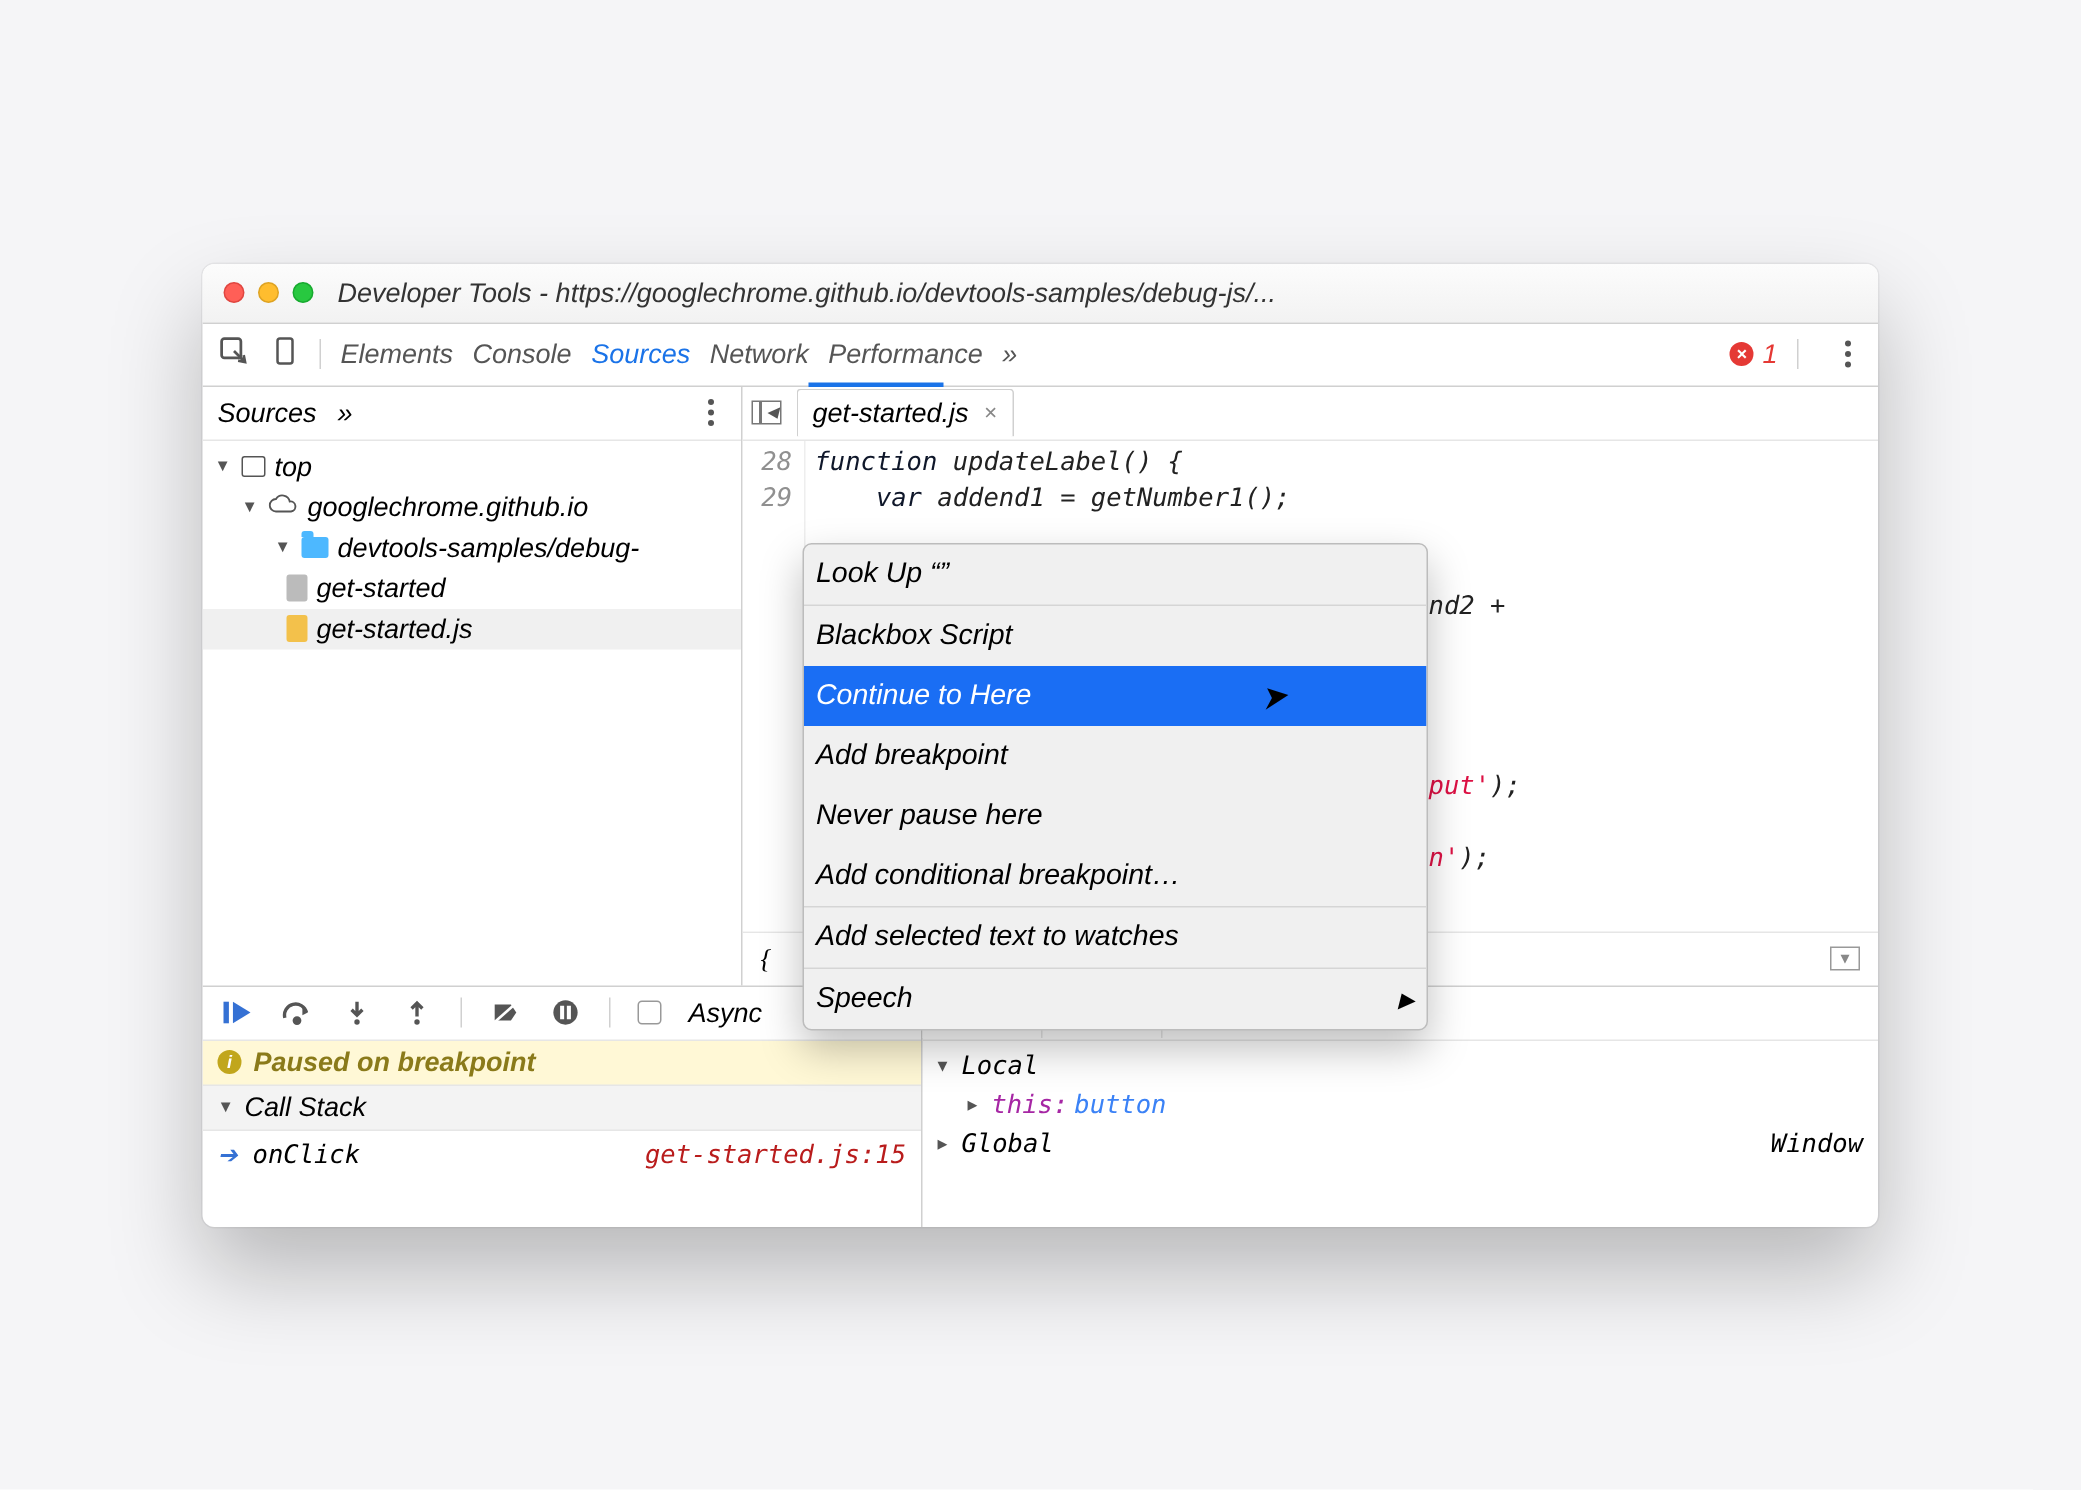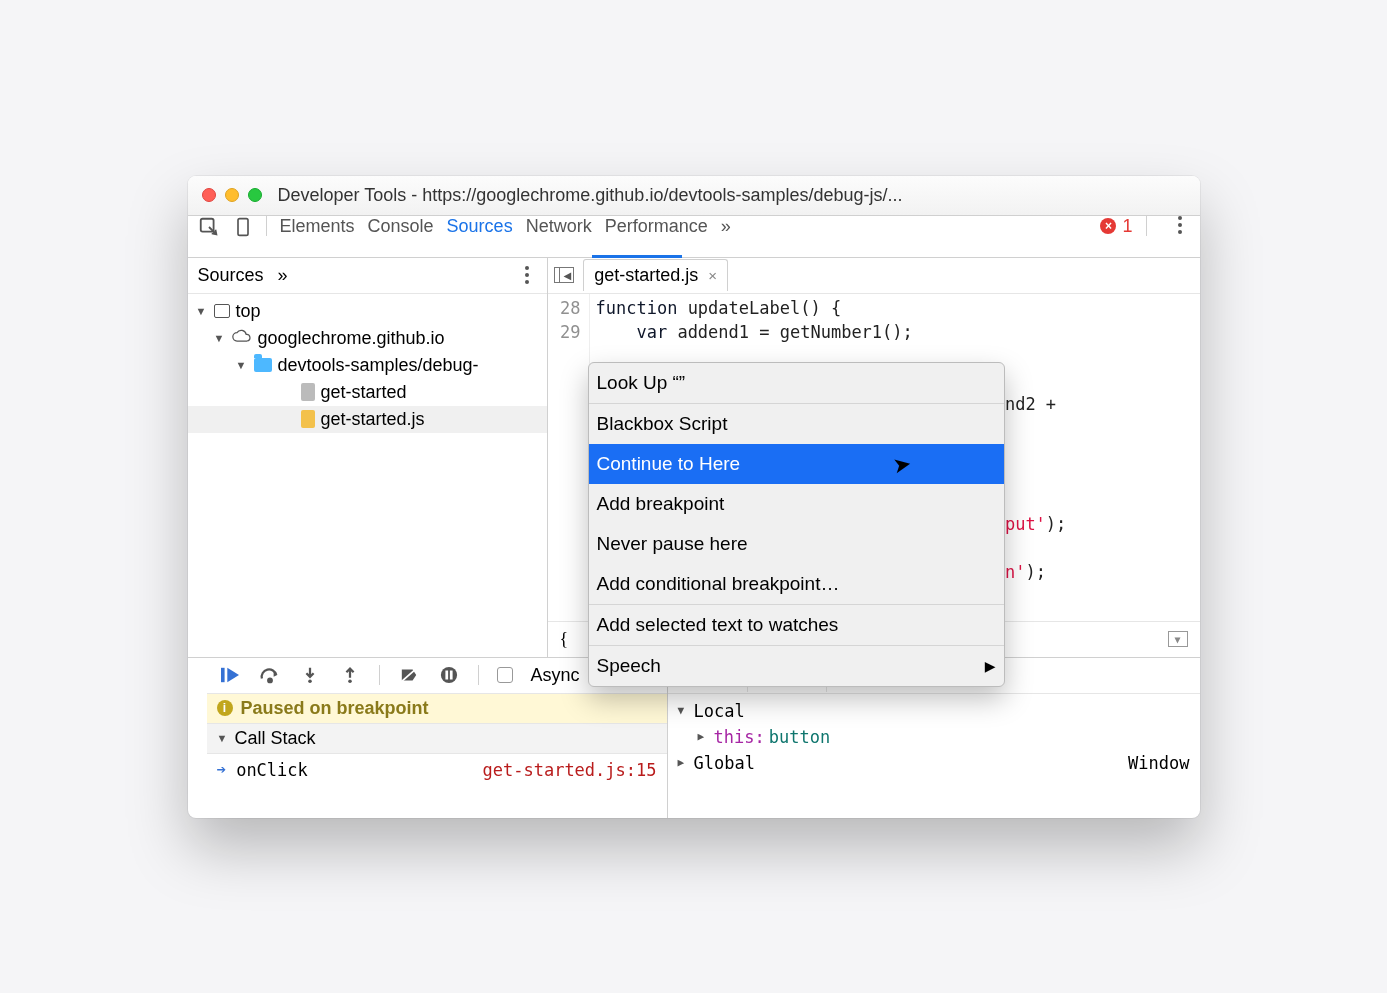--- a/index.html
+++ b/index.html
@@ -4,66 +4,67 @@
 <style>
 * { margin:0; padding:0; box-sizing:border-box; }
 body {
   background:#f5f5f7;
   font-family: -apple-system, "Helvetica Neue", Arial, sans-serif;
   font-size:18px;
   width:1387px; height:993px;
   display:flex; align-items:center; justify-content:center;
 }
 .window {
-  width:1012px;
+  width:1117px;
   background:#fff;
   border-radius:8px;
   box-shadow:0 30px 60px rgba(0,0,0,.25), 0 0 0 1px rgba(0,0,0,.05);
   overflow:hidden;
   position:relative;
+  font-style:italic;
 }
 
 .titlebar {
   height:40px;
   display:flex; align-items:center;
   padding:0 14px;
   border-bottom:1px solid #d0d0d0;
   background:linear-gradient(#fcfcfc,#f2f2f2);
 }
 .traffic { display:flex; gap:9px; margin-right:16px;}
 .dot { width:14px; height:14px; border-radius:50%; }
 .dot.red{background:#ff5f57;border:1px solid #e04640;}
 .dot.yellow{background:#ffbd2e;border:1px solid #dea323;}
 .dot.green{background:#28c840;border:1px solid #17aa2f;}
 .title { color:#333; font-size:18px; white-space:nowrap; overflow:hidden; text-overflow:ellipsis;}
 
 .tabstrip {
   height:42px; border-bottom:1px solid #d0d0d0;
-  display:flex; align-items:flex-start;
+  display:flex; align-items:center;
   padding:0 10px; gap:13px;
   color:#555;
 }
 .tabstrip .tab { cursor:default; }
 .tabstrip .tab.active { color:#1a73e8; }
 .tab-underline { position:absolute; height:3px; background:#1a73e8; top:79px; left:404px; width:90px;}
 .tabstrip .errbadge { margin-left:auto; display:flex; align-items:center; gap:6px; color:#e53935; }
 .errcircle{ width:16px; height:16px; border-radius:50%; background:#e53935; color:#fff; display:flex;align-items:center;justify-content:center;font-weight:bold;font-size:12px;}
 .kebab { width:20px; display:flex;flex-direction:column; gap:3px; align-items:center; margin-left:10px;}
 .kebab span{width:4px;height:4px;border-radius:50%;background:#555;}
 
 .mainsplit{ display:flex; height:400px; border-bottom:1px solid #d0d0d0;}
 
 .sidebar{ width:360px; border-right:1px solid #d0d0d0; display:flex; flex-direction:column;}
 .sidebar-header{ height:36px; border-bottom:1px solid #e6e6e6; display:flex; align-items:center; padding:0 10px; gap:14px;}
 .sidebar-header .kebab{margin-left:auto;}
 .tree{ flex:1; overflow:hidden; padding:4px 0; font-size:18px;}
 .tree-row{ display:flex; align-items:center; gap:6px; padding:3px 8px;}
 .tree-row.sel{ background:#f0f0f0;}
 .tw{ font-size:11px; color:#555; display:inline-block; width:12px;}
-.indent1{padding-left:26px;} .indent2{padding-left:48px;} .indent3{padding-left:113px;}
+.indent1{padding-left:26px;} .indent2{padding-left:48px;} .indent3{padding-left:56px;}
 .pageicon{width:16px;height:14px;border:1.5px solid #555;border-radius:2px;}
 .cloudicon svg{width:20px;height:16px;}
 .foldericon{width:18px;height:14px;background:#4db8ff;border-radius:2px;position:relative;}
 .foldericon::before{content:'';position:absolute;top:-4px;left:0;width:8px;height:4px;background:#4db8ff;border-radius:2px 2px 0 0;}
 .fileicon{width:14px;height:18px;background:#bbb;border-radius:2px;position:relative;}
 .fileicon.js{background:#f3c14b;}
 
 .editor{ flex:1; display:flex; flex-direction:column; overflow:hidden;}
 .editor-tabs{ height:36px; border-bottom:1px solid #e6e6e6; display:flex; align-items:center; padding:0 6px; gap:4px;}
 .toggle-nav-icon{width:20px;height:16px;border:1.5px solid #777;position:relative;}
@@ -72,42 +73,42 @@
 .editor-tab{ border:1px solid #d0d0d0; border-bottom:none; border-radius:3px 3px 0 0; padding:5px 10px; display:flex; align-items:center; gap:10px; background:#fff;}
 .closex{color:#888;font-size:15px;}
 .code-area{ flex:1; display:flex; font-family:Menlo,Consolas,monospace; font-size:17px; overflow:hidden; position:relative;}
 .gutter{ background:#fff; color:#909090; text-align:right; padding:2px 8px 2px 4px; border-right:1px solid #eee; user-select:none; line-height:24px; width:42px;}
 .codelines{ padding:2px 6px; line-height:24px; white-space:pre; color:#222;}
 .kw{color:#0f172a;} .str{color:#d14; }
 .brace-row{ height:36px; border-top:1px solid #e6e6e6; font-family:Menlo,monospace; padding:4px 12px; display:flex; align-items:center; justify-content:space-between;}
 .dropbox{width:20px;height:16px;border:1px solid #999; display:flex;align-items:center;justify-content:center;font-size:10px;color:#888;}
 
 .bottomsplit{ display:flex; height:160px;}
-.debugpane{ width:480px; border-right:1px solid #d0d0d0; display:flex; flex-direction:column;padding-left:19px;}
+.debugpane{ width:480px; border-right:1px solid #d0d0d0; display:flex; flex-direction:column;}
 .debugtoolbar{ height:36px; border-bottom:1px solid #e6e6e6; display:flex; align-items:center; gap:18px; padding:0 12px;}
 .dicon{ width:22px; height:18px; color:#555;}
 .dicon svg{width:100%;height:100%;}
 .dicon.resume{color:#3571d4;}
 .sep{width:1px;height:20px;background:#d0d0d0;}
 .chk{width:16px;height:16px;border:1.5px solid #999;border-radius:3px;}
 .paused-bar{ background:#fff8d6; color:#8a7a1a; font-weight:600; padding:4px 10px; display:flex; align-items:center; gap:8px; border-bottom:1px solid #e6e6e6;}
 .paused-bar .warnicon{width:16px;height:16px;border-radius:50%;background:#c1a61c;color:#fff;display:flex;align-items:center;justify-content:center;font-size:12px;font-weight:bold;}
 .section-head{ background:#f3f3f3; border-bottom:1px solid #e6e6e6; padding:4px 10px; display:flex; align-items:center; gap:6px;}
 .stack-row{ display:flex; align-items:center; padding:6px 10px; gap:10px; font-family:Menlo,monospace; font-size:17px;}
 .stack-row .loc{ margin-left:auto; color:#b91c1c;}
 .arrow-blue{color:#3571d4;font-size:16px;}
 .scopepane{ flex:1; display:flex; flex-direction:column;}
 .scopetabs{ height:36px; border-bottom:1px solid #e6e6e6; display:flex; align-items:center;}
 .scopetab{ padding:6px 14px; border-right:1px solid #e6e6e6;}
 .scopetab.active{ background:#fff;}
 .scopebody{ font-family:Menlo,monospace; font-size:17px; padding:4px 0;}
 .srow{ display:flex; align-items:center; padding:3px 10px; gap:4px;}
 .srow .right{margin-left:auto;text-align:right;}
 .propname{color:#a626a4;}
-.propval{color:#0f766e;}
+.propval{color:#3b82f6;}
 
 .ctxmenu{
   position:absolute; left:400px; top:186px; width:417px;
   background:#f0f0f0; border:1px solid #bcbcbc; border-radius:6px;
   box-shadow:0 12px 28px rgba(0,0,0,.25);
   font-size:19px; overflow:hidden;
 }
 .ctxitem{ padding:9px 8px; display:flex; align-items:center;text-align:center;}
 .ctxitem.sel{ background:#1a6ef4; color:#fff;}
 .ctxsep{ height:1px; background:#d5d5d5; }

